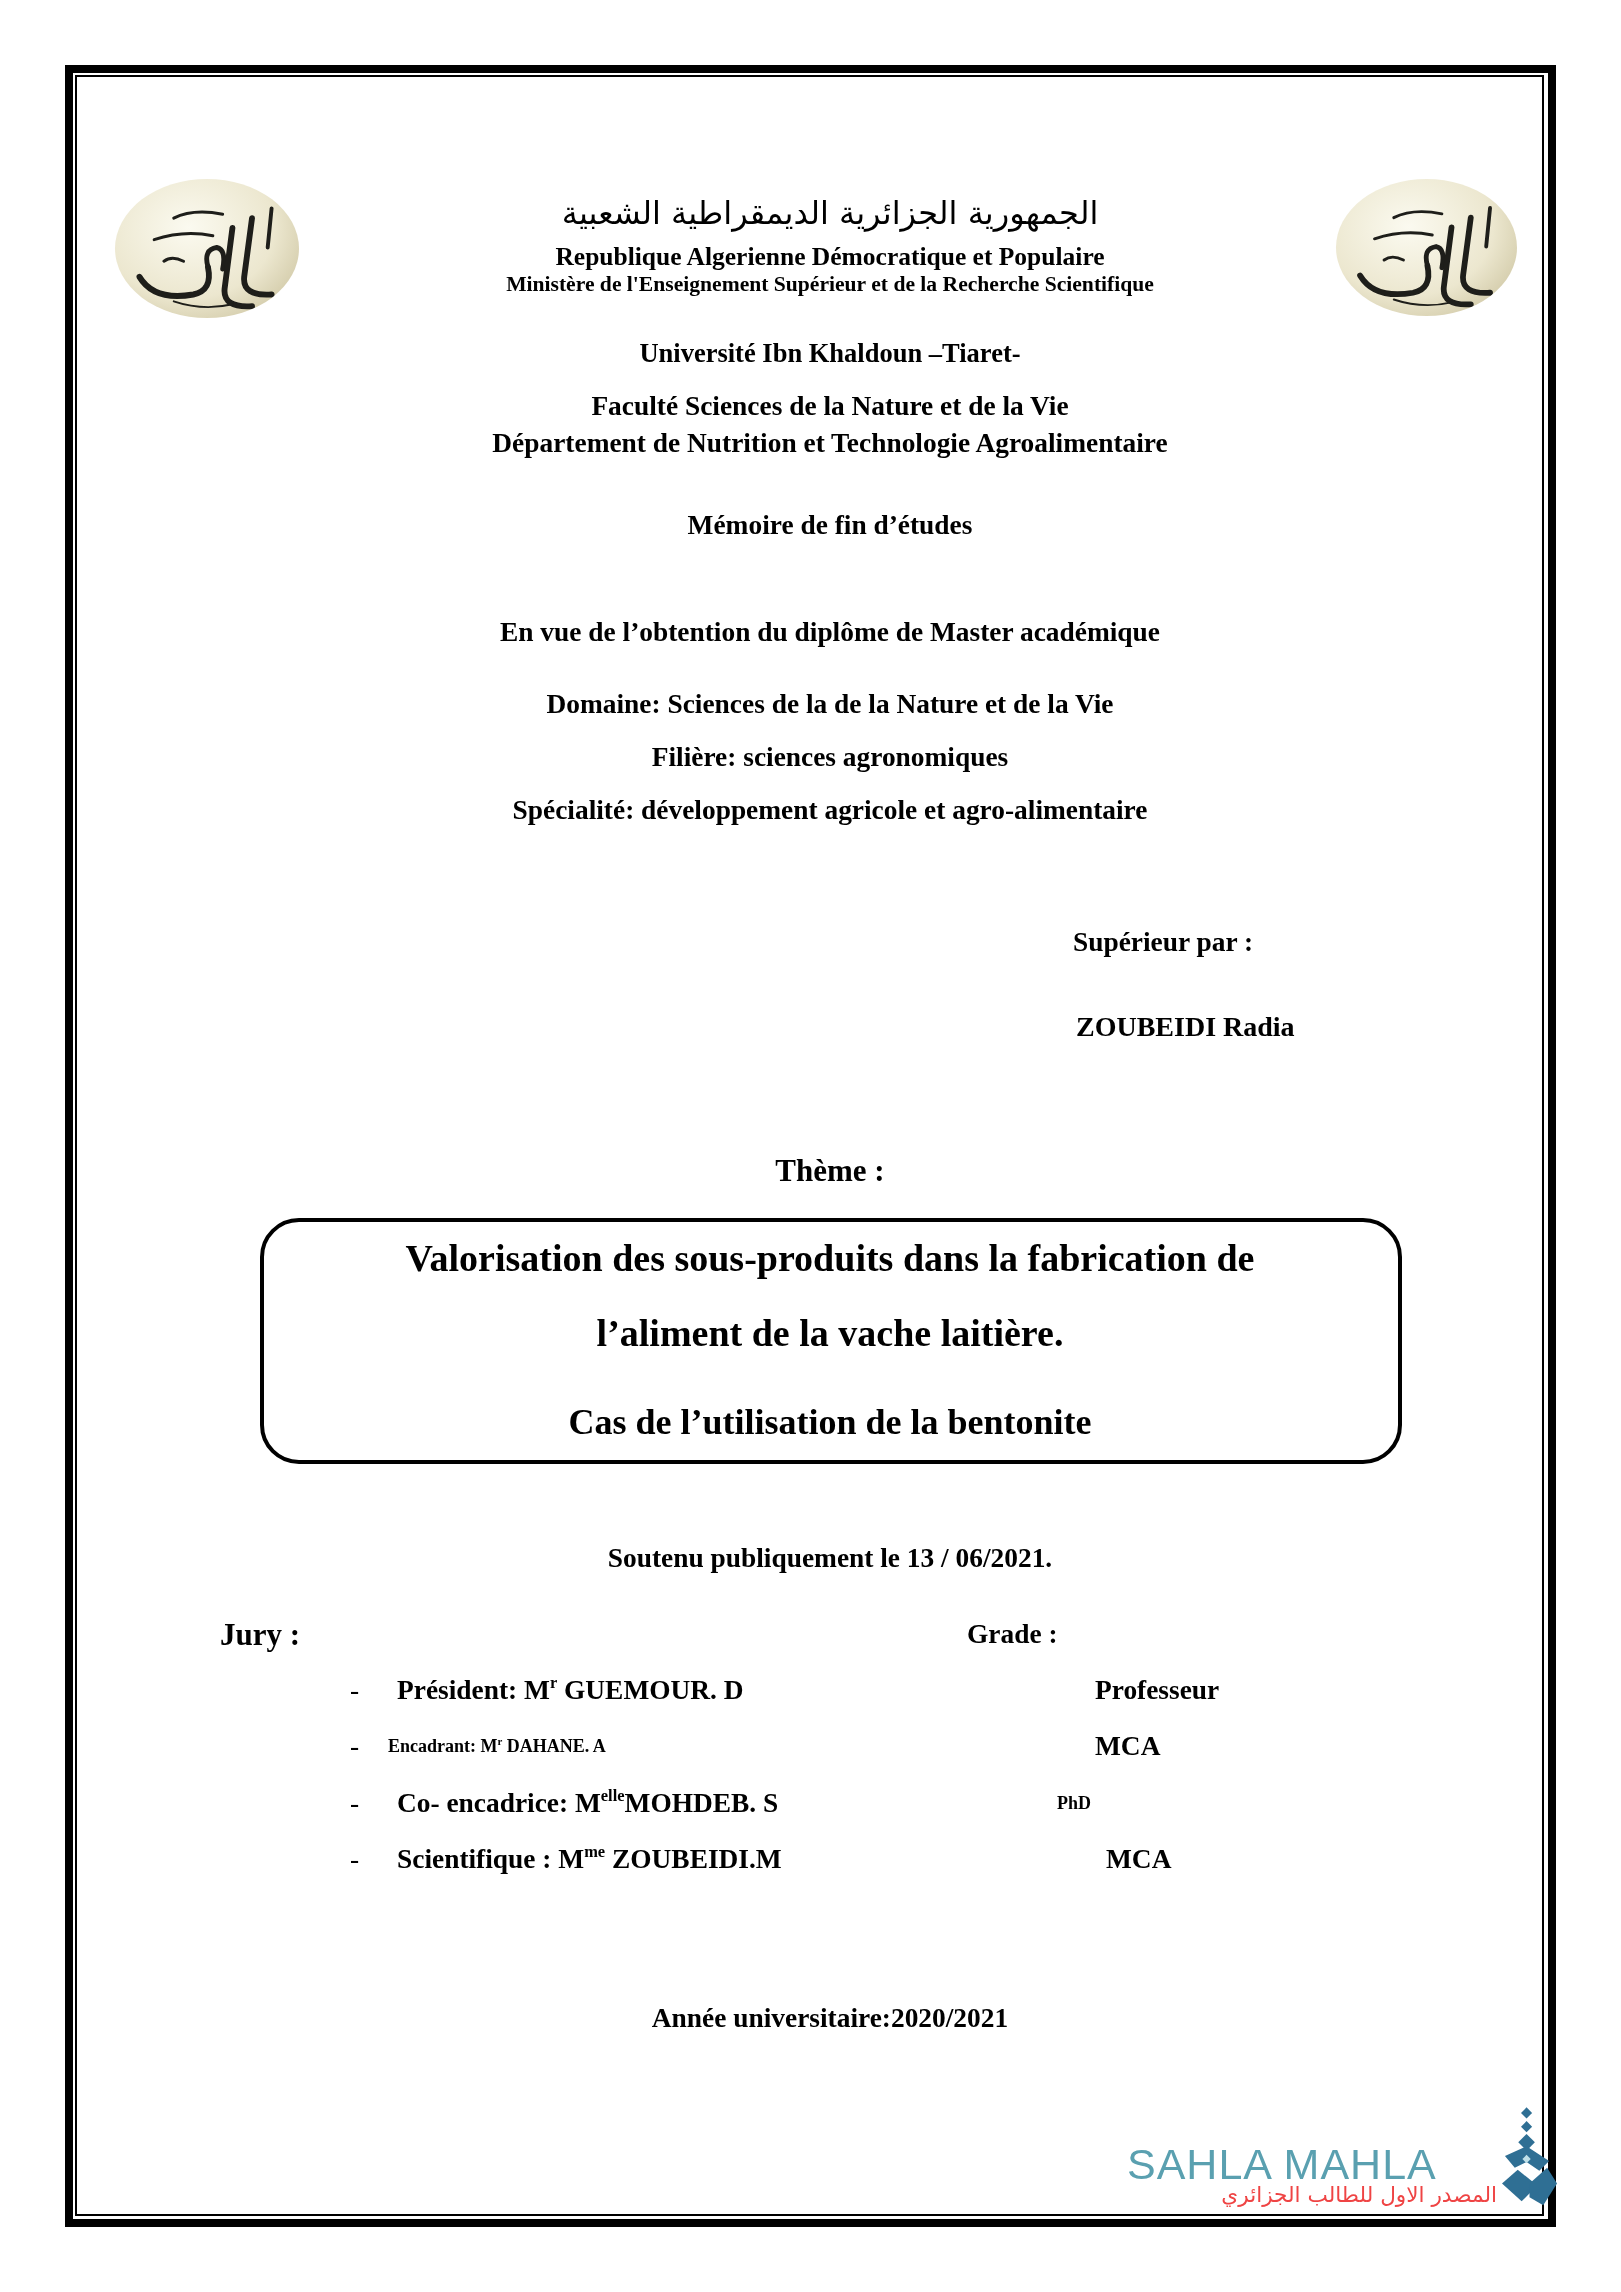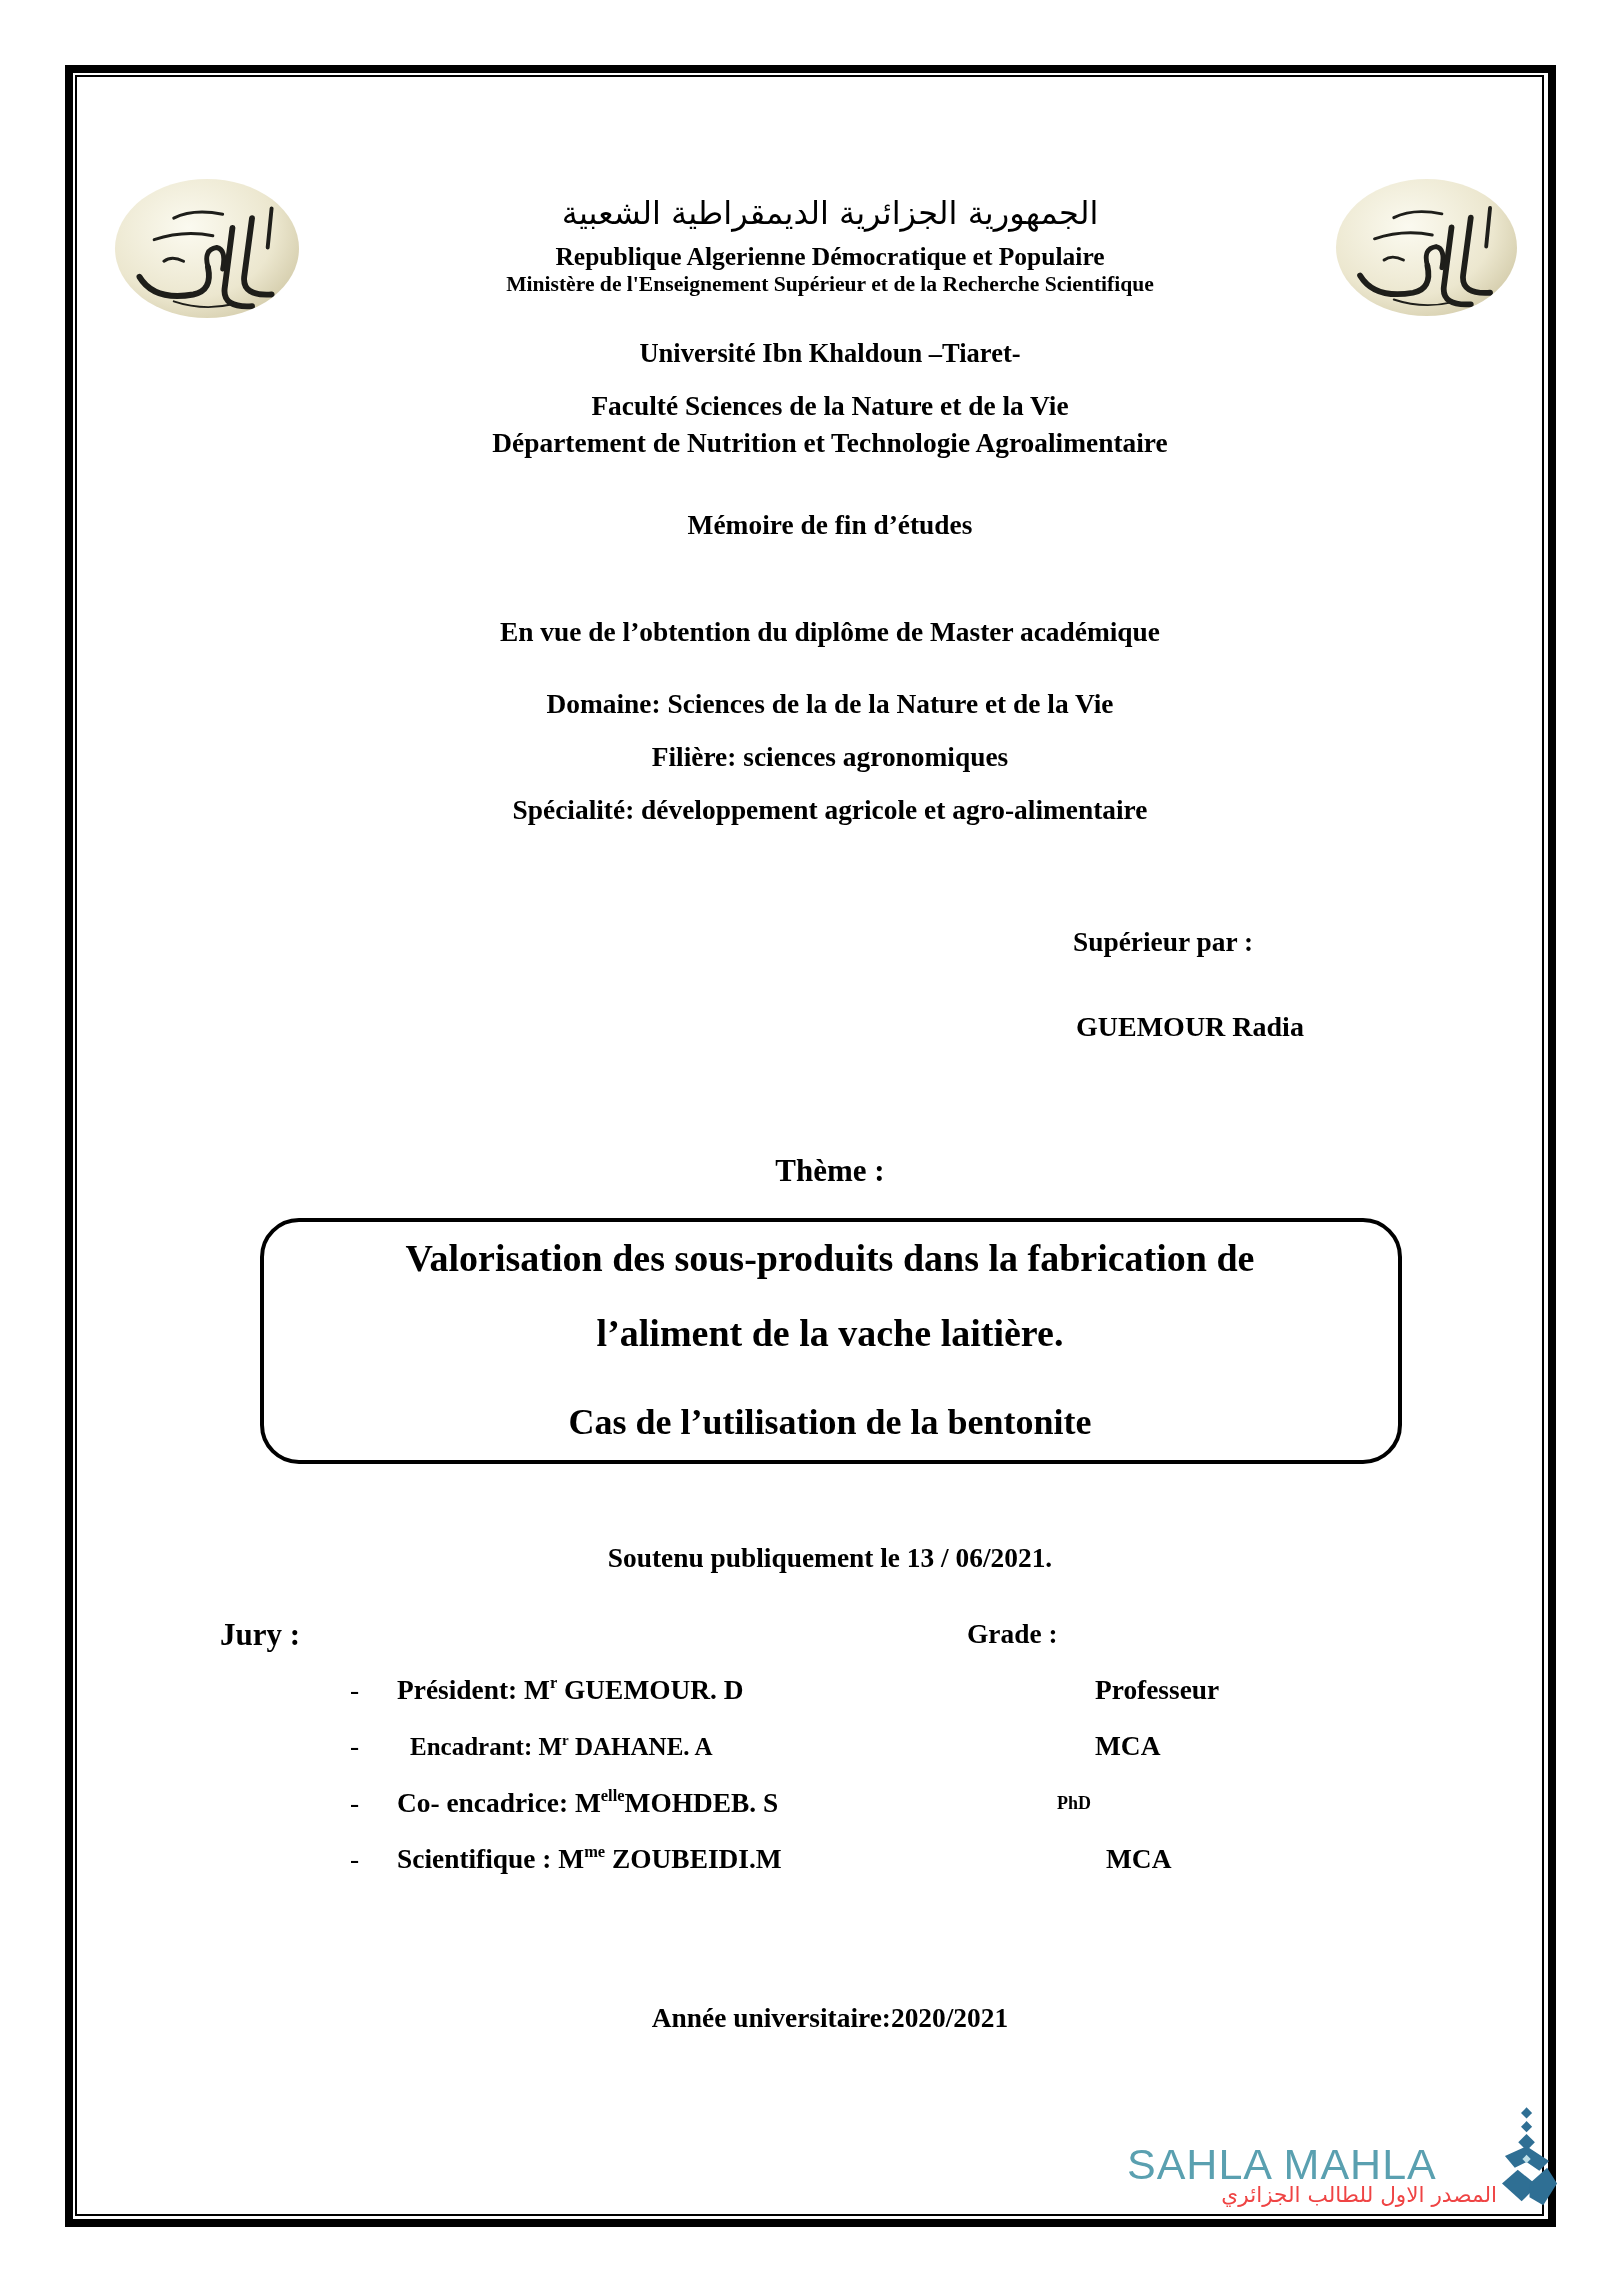--- a/index.html
+++ b/index.html
@@ -69,41 +69,41 @@
 <div class="line" style="top:391px; font-size:27.4px; line-height:31px;">Faculté  Sciences de la Nature et de la Vie</div>
 <div class="line" style="top:428px; font-size:27.4px; line-height:31px;">Département de Nutrition et Technologie Agroalimentaire</div>
 
 <div class="line" style="top:510px; font-size:27.4px; line-height:31px;">Mémoire de fin d’études</div>
 <div class="line" style="top:617px; font-size:27.4px; line-height:31px;">En vue  de l’obtention du diplôme de Master académique</div>
 <div class="line" style="top:689px; font-size:27.4px; line-height:31px;">Domaine: Sciences de la de la Nature et de la Vie</div>
 <div class="line" style="top:742px; font-size:27.4px; line-height:31px;">Filière: sciences agronomiques</div>
 <div class="line" style="top:795px; font-size:27.4px; line-height:31px;">Spécialité: développement agricole et agro-alimentaire</div>
 
 <div class="abs" style="left:1073px; top:927px; font-size:27.4px; line-height:31px;">Supérieur par :</div>
-<div class="abs" style="left:1076px; top:1011px; font-size:28px; line-height:31px;">GUEMOUR Radia</div>
+<div class="abs" style="left:1076px; top:1011px; font-size:28px; line-height:31px;">ZOUBEIDI Radia</div>
 
 <div class="line" style="top:1153px; font-size:31px; line-height:35px;">Thème :</div>
 <div class="title-box"></div>
 <div class="line" style="top:1237px; font-size:38px; line-height:43px;">Valorisation des sous-produits dans la fabrication de</div>
 <div class="line" style="top:1312px; font-size:38px; line-height:43px;">l’aliment de la vache laitière.</div>
 <div class="line" style="top:1401px; font-size:36px; line-height:43px;">Cas de l’utilisation de la bentonite</div>
 
 <div class="line" style="top:1543px; font-size:27.4px; line-height:31px;">Soutenu publiquement le 13 / 06/2021.</div>
 
 <div class="abs" style="left:220px; top:1619px; font-size:31px; line-height:31px;">Jury :</div>
 <div class="abs" style="left:967px; top:1619px; font-size:27.4px; line-height:31px;">Grade :</div>
 
 <div>
   <div class="abs" style="left:350px; top:1675px; font-size:27.4px; line-height:31px; font-weight:normal;">-</div>
   <div class="abs" style="left:397px; top:1675px; font-size:27.4px; line-height:31px;text-align:right;"><span>Président: M</span><sup>r</sup><span> GUEMOUR. D</span></div>
   <div class="abs" style="left:1095px; top:1675px; font-size:27.4px; line-height:31px;">Professeur</div>
 </div>
 <div>
   <div class="abs" style="left:350px; top:1731px; font-size:27.4px; line-height:31px; font-weight:normal;">-</div>
-  <div class="abs" style="left:410px; top:1731px; font-size:25px; line-height:31px;text-align:right;"><span>Encadrant: M</span><sup>r</sup><span> DAHANE. A</span></div>
+  <div class="abs" style="left:388px; top:1731px; font-size:18px; line-height:31px;text-align:right;"><span>Encadrant: M</span><sup>r</sup><span> DAHANE. A</span></div>
   <div class="abs" style="left:1095px; top:1731px; font-size:27.4px; line-height:31px;">MCA</div>
 </div>
 <div>
   <div class="abs" style="left:350px; top:1788px; font-size:27.4px; line-height:31px; font-weight:normal;">-</div>
   <div class="abs" style="left:397px; top:1788px; font-size:27.4px; line-height:31px;"><span>Co- encadrice: M</span><sup>elle</sup><span>MOHDEB. S</span></div>
   <div class="abs" style="left:1057px; top:1788px; font-size:18px; line-height:31px;">PhD</div>
 </div>
 <div>
   <div class="abs" style="left:350px; top:1844px; font-size:27.4px; line-height:31px; font-weight:normal;">-</div>
   <div class="abs" style="left:397px; top:1844px; font-size:27.4px; line-height:31px;"><span>Scientifique : M</span><sup>me</sup><span> ZOUBEIDI.M</span></div>

